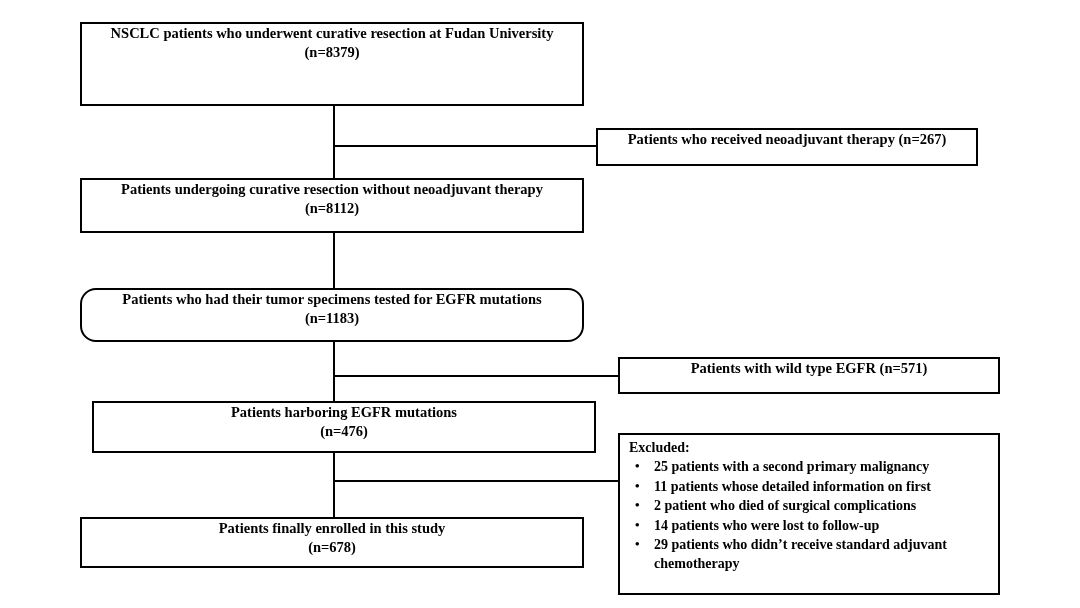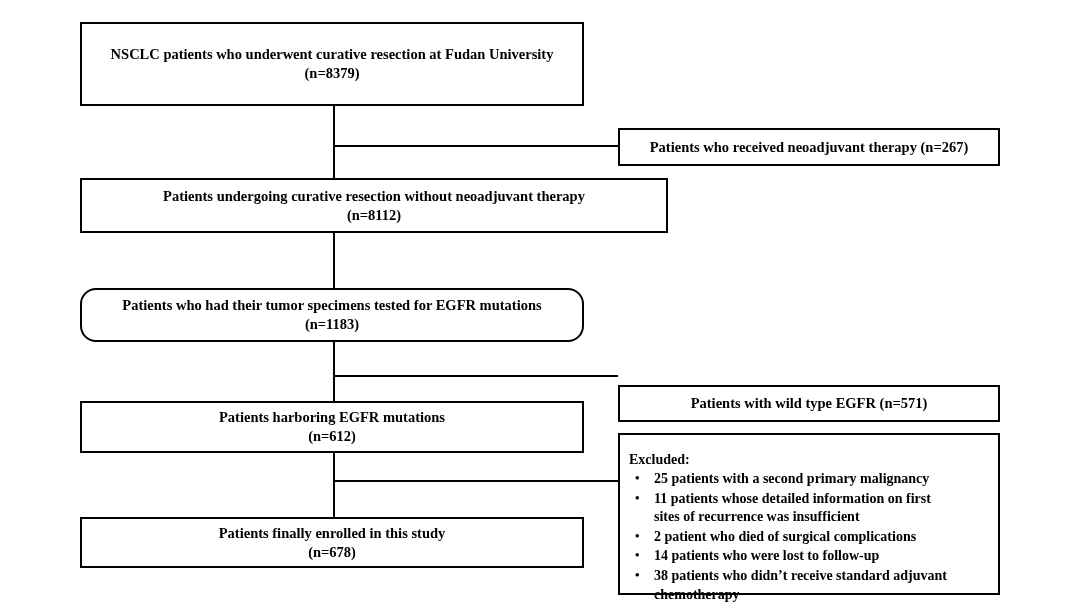--- a/index.html
+++ b/index.html
@@ -19,35 +19,35 @@
     overflow: hidden;
   }
   .box {
     position: absolute;
     box-sizing: border-box;
     border: 2px solid #000000;
     background: #ffffff;
     display: flex;
     flex-direction: column;
     align-items: center;
-    justify-content: center;
+    justify-content: flex-start;
     font-weight: bold;
     line-height: 1.28;
     text-align: center;
     z-index: 2;
   }
   .box .line { display: block; }
   .side-box {
     text-align: center;
   }
   .excl-box {
     align-items: flex-start;
     justify-content: flex-start;
     text-align: left;
-    padding: 16px 6px 6px 9px;
+    padding: 4px 6px 6px 9px;
   }
   .excl-title {
     font-weight: bold;
     margin-bottom: 1px;
   }
   .excl-list {
     list-style: none;
     margin: 0;
     padding: 0;
     width: 100%;
@@ -88,66 +88,65 @@
   <div class="connector h-line" style="left:333px; top:375px; width:285px;"></div>
 
   <div class="connector v-line" style="left:333px; top:451px; height:66px;"></div>
   <div class="connector h-line" style="left:333px; top:480px; width:285px;"></div>
 
   <div class="box" style="left:80px; top:22px; width:504px; height:84px; font-size:14.5px;">
     <span class="line">NSCLC patients who underwent curative resection at Fudan University</span>
     <span class="line">(n=8379)</span>
   </div>
 
-  <div class="box side-box" style="left:618px; top:128px; width:382px; height:38px; font-size:14.5px;">
+  <div class="box side-box" style="left:596px; top:128px; width:382px; height:38px; font-size:14.5px;">
     <span class="line">Patients who received neoadjuvant therapy (n=267)</span>
   </div>
 
-  <div class="box" style="left:80px; top:178px; width:588px; height:55px; font-size:14.5px;">
+  <div class="box" style="left:80px; top:178px; width:504px; height:55px; font-size:14.5px;">
     <span class="line">Patients undergoing curative resection without neoadjuvant therapy</span>
     <span class="line">(n=8112)</span>
   </div>
 
   <div class="box" style="left:80px; top:288px; width:504px; height:54px; font-size:14.5px;border-radius:16px;">
     <span class="line">Patients who had their tumor specimens tested for EGFR mutations</span>
     <span class="line">(n=1183)</span>
   </div>
 
-  <div class="box side-box" style="left:618px; top:357px; width:382px; height:37px; font-size:14.5px;margin-top:28px;">
+  <div class="box side-box" style="left:618px; top:357px; width:382px; height:37px; font-size:14.5px;">
     <span class="line">Patients with wild type EGFR (n=571)</span>
   </div>
 
-  <div class="box" style="left:80px; top:401px; width:504px; height:52px; font-size:14.5px;">
+  <div class="box" style="left:92px; top:401px; width:504px; height:52px; font-size:14.5px;">
     <span class="line">Patients harboring EGFR mutations</span>
-    <span class="line">(n=612)</span>
+    <span class="line">(n=476)</span>
   </div>
 
   <div class="box excl-box" style="left:618px; top:433px; width:382px; height:162px; font-size:14px;">
     <div class="excl-title">Excluded:</div>
     <ul class="excl-list">
       <li>
         <span class="bullet">•</span>
         <span class="line">25 patients with a second primary malignancy</span>
       </li>
       <li>
         <span class="bullet">•</span>
         <span class="line">11 patients whose detailed information on first</span>
-        <span class="line">sites of recurrence was insufficient</span>
       </li>
       <li>
         <span class="bullet">•</span>
         <span class="line">2 patient who died of surgical complications</span>
       </li>
       <li>
         <span class="bullet">•</span>
         <span class="line">14 patients who were lost to follow-up</span>
       </li>
       <li>
         <span class="bullet">•</span>
-        <span class="line">38 patients who didn’t receive standard adjuvant</span>
+        <span class="line">29 patients who didn’t receive standard adjuvant</span>
         <span class="line">chemotherapy</span>
       </li>
     </ul>
   </div>
 
   <div class="box" style="left:80px; top:517px; width:504px; height:51px; font-size:14.5px;">
     <span class="line">Patients finally enrolled in this study</span>
     <span class="line">(n=678)</span>
   </div>
 

